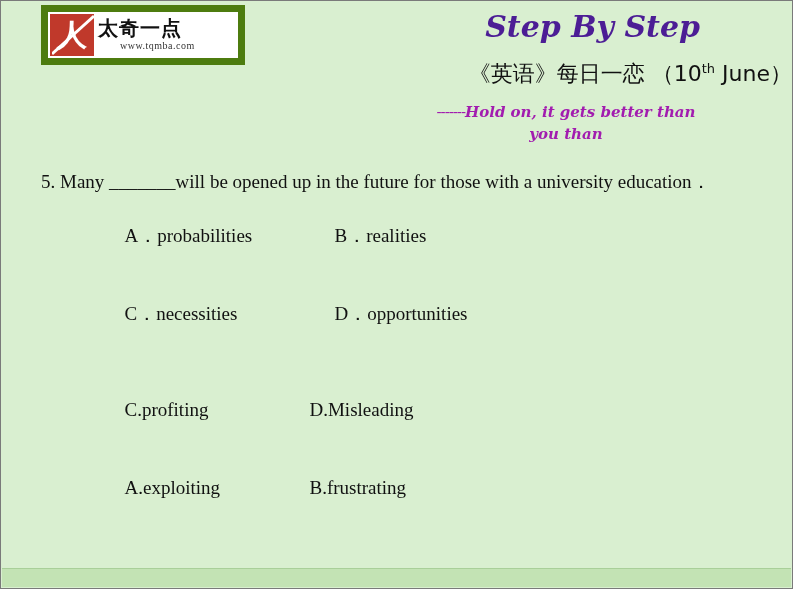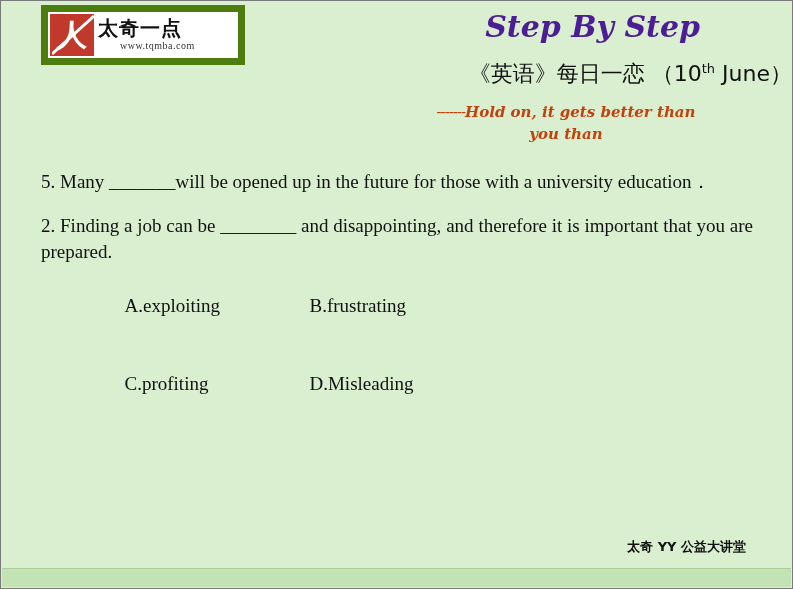--- a/index.html
+++ b/index.html
@@ -113,21 +113,21 @@
   .quote {
     position: absolute;
     left: 400px;
     top: 100px;
     width: 330px;
     text-align: center;
     font-family: "DejaVu Serif", serif;
     font-style: italic;
     font-weight: bold;
     font-size: 15px;
-    color: #c2410c;
+    color: #a21caf;
     line-height: 22px;
   }
   .quote .dashes {
     font-style: normal;
     font-weight: normal;
     letter-spacing: -1px;
   }
 
   
   .questions {
@@ -211,32 +211,38 @@
 
   <div class="quote">
     <span class="dashes">-------</span><span>Hold on, it gets better than</span><br>
     <span>you than</span>
   </div>
 
   <div class="questions">
 
     <div class="q-block q1">
       <div class="q-stem">5. Many _______will be opened up in the future for those with a university education．</div>
-    </div>
-
-    <div class="q-block q2">
-      <div class="q-stem justify-full">2. Finding a job can be ________ and disappointing, and therefore it is important that you are prepared.</div>
       <div class="q-opts">
         <div class="opt-row">
-          <span class="opt-a">A.exploiting</span><span class="opt-b">B.frustrating</span>
-        </div>
-        <div class="opt-row">
-          <span class="opt-a">C.profiting</span><span class="opt-b">D.Misleading</span>
+          <span class="opt-a">A．probabilities</span><span class="opt-b">B．realities</span>
+        </div>
+        <div class="opt-row">
+          <span class="opt-a">C．necessities</span><span class="opt-b">D．opportunities</span>
         </div>
       </div>
     </div>
 
-  </div>
-
-  <div class="footer-note">太奇 YY 公益大讲堂</div>
+    <div class="q-block q2">
+      <div class="q-opts">
+        <div class="opt-row">
+          <span class="opt-a">C.profiting</span><span class="opt-b">D.Misleading</span>
+        </div>
+        <div class="opt-row">
+          <span class="opt-a">A.exploiting</span><span class="opt-b">B.frustrating</span>
+        </div>
+      </div>
+    </div>
+
+  </div>
+
   <div class="footer-bar"></div>
 
 </div>
 
 </body></html>

